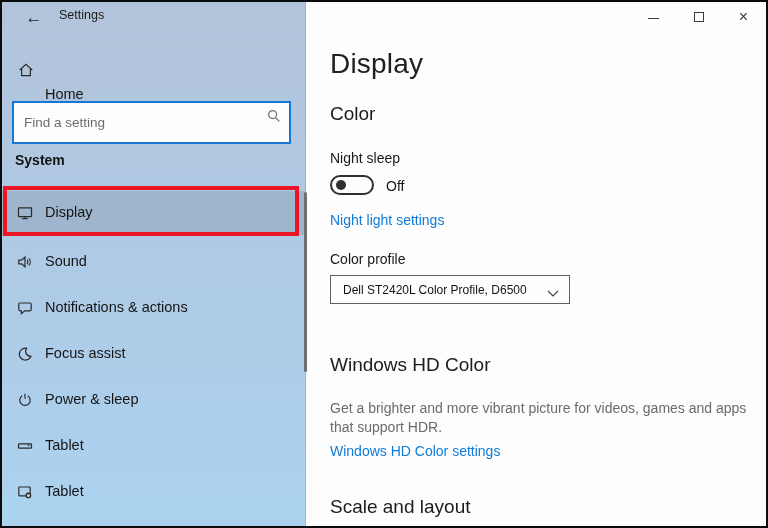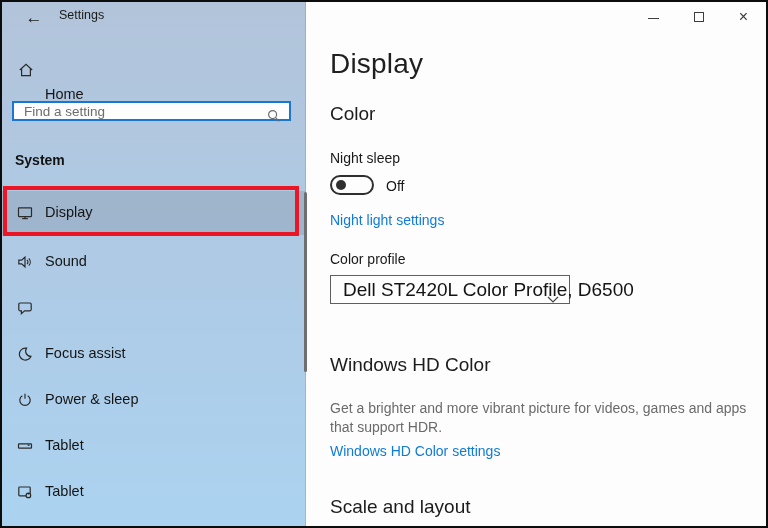--- a/index.html
+++ b/index.html
@@ -33,21 +33,21 @@
     font-size: 12.5px; color: #1b1b1b;
   }
   .home-row {
     position: absolute; left: 0; top: 54px; width: 100%; height: 32px;
     cursor: pointer;
   }
   .home-row .nav-icon { position: absolute; left: 15px; top: 5px; }
   .home-row .nav-label { position: absolute; left: 43px; top: 6px; font-size: 14.5px; color: #151515; margin-top: 24px; }
 
   .search-box {
-    position: absolute; left: 10px; top: 99px; width: 279px; height: 20px;
+    position: absolute; left: 10px; top: 99px; width: 279px; height: 43px;
     background: #fdfdfd;
     border: 2px solid #1976d2;
   }
   .search-box input {
     position: absolute; left: 0; top: 0; width: 100%; height: 100%;
     border: none; outline: none; background: transparent;
     padding: 0 30px 0 10px;
     font-family: "Liberation Sans", sans-serif;
     font-size: 13.5px; color: #404040;
   }
@@ -132,21 +132,21 @@
     position: absolute; left: 23px;
     font-size: 14px; color: #0f7bd7; cursor: pointer;
   }
   .lnk-night { top: 210px; }
   .lnk-hd { top: 441px; }
 
   .dropdown {
     position: absolute; left: 23px; top: 273px;
     width: 240px; height: 29px;
     border: 1px solid #5f5f5f; background: #fdfdfd;
-    font-size: 19px; color: #141414;
+    font-size: 12px; color: #141414;
     display: flex; align-items: center;
     padding: 0 41px 0 12px; cursor: pointer;
     white-space: nowrap;
   }
   .dropdown .chev { position: absolute; right: 10px; top: 11px; }
 
   .desc {
     position: absolute; left: 23px; top: 397px; width: 442px;
     font-size: 14px; line-height: 19px; color: #6b6b6b;
   }
@@ -208,20 +208,21 @@
       </span>
       <span class="nav-label">Sound</span>
     </div>
 
     <div class="nav-item" style="top:284px">
       <span class="nav-icon">
         <svg width="18" height="18" viewBox="0 0 18 18" fill="none" stroke="#2b2b2b" stroke-width="1.2">
           <path d="M2.8 5.2 a1.2 1.2 0 0 1 1.2 -1.2 H14 a1.2 1.2 0 0 1 1.2 1.2 V10.6 a1.2 1.2 0 0 1 -1.2 1.2 H8.6 L5.4 14.6 V11.8 H4 A1.2 1.2 0 0 1 2.8 10.6 Z"></path>
         </svg>
       </span>
+      <span class="nav-label">Notifications &amp; actions</span>
     </div>
 
     <div class="nav-item" style="top:330px">
       <span class="nav-icon">
         <svg width="18" height="18" viewBox="0 0 18 18" fill="none" stroke="#2b2b2b" stroke-width="1.2">
           <path d="M10.6 3.2 A6 6 0 1 0 14.9 11.4 A5.2 5.2 0 0 1 10.6 3.2 Z"></path>
         </svg>
       </span>
       <span class="nav-label">Focus assist</span>
     </div>

